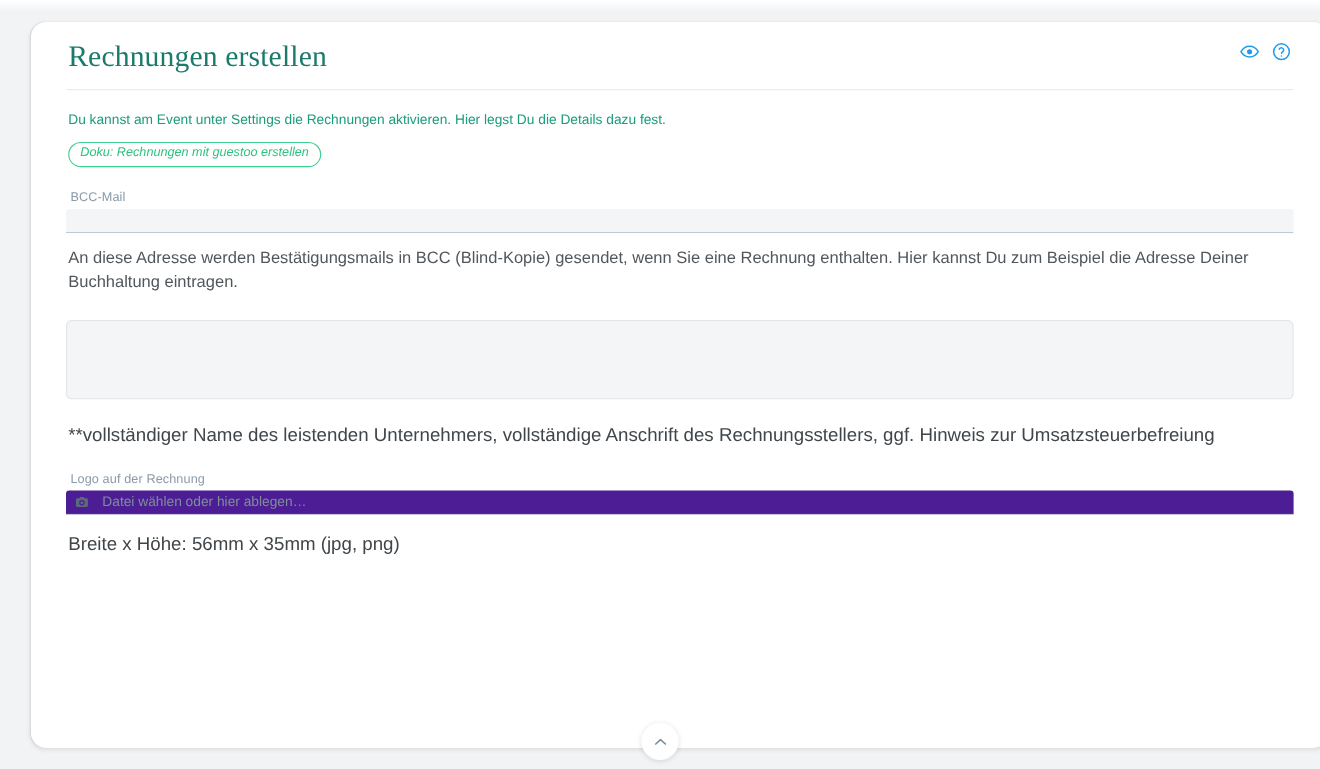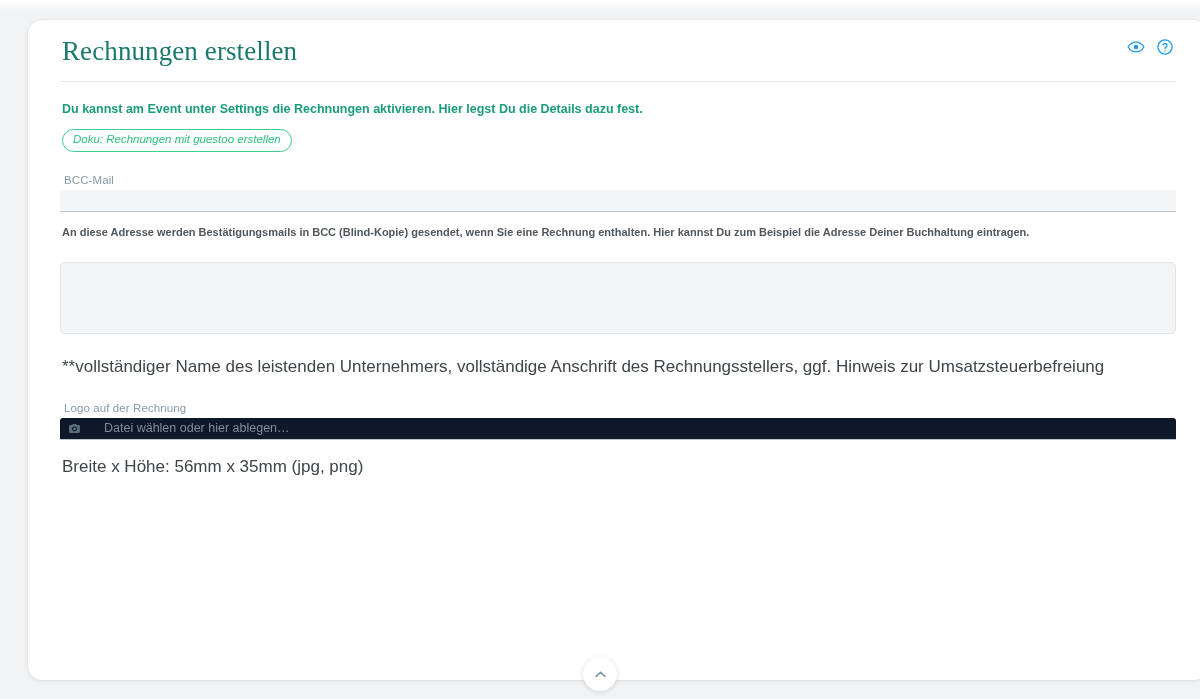--- a/index.html
+++ b/index.html
@@ -80,21 +80,20 @@
     width: 100%;
     margin: 0 0 0 0;
   }
 
   .intro-text {
     color: #1a9d7a;
     font-size: 12.5px;
     line-height: 1.5;
     padding: 18px 0 0 2px;
     margin: 0;
-    font-weight: bold;
   }
 
   .doku-badge {
     display: inline-block;
     margin: 10px 0 0 2px;
     padding: 3px 10px 4px 10px;
     border: 1px solid #3ecf8e;
     border-radius: 12px;
     color: #2fc27f;
     font-size: 11.5px;
@@ -124,25 +123,24 @@
     border-bottom: 1px solid #b9c4cc;
     border-radius: 3px 3px 0 0;
     font-size: 12.5px;
     font-family: "Liberation Sans", sans-serif;
     color: #33414d;
     padding: 2px 8px;
     outline: none;
   }
 
   .helper-text {
-    font-size: 11px;
+    font-size: 15px;
     color: #51575c;
     line-height: 1.5;
     margin: 12px 0 0 2px;
-    font-weight: bold;
   }
 
   .helper-link {
     color: #2fc27f;
     text-decoration: none;
     cursor: pointer;
   }
 
   .textarea-input {
     display: block;
@@ -162,24 +160,24 @@
   .note-text {
     font-size: 17px;
     color: #3f4549;
     line-height: 1.5;
     margin: 20px 0 0 2px;
   }
 
   .file-field {
     display: flex;
     align-items: center;
-    gap: 23px;
+    gap: 12px;
     width: 100%;
     height: 22px;
-    background: #0f172a;
+    background: #4c1d95;
     border-bottom: 1px solid #b9c4cc;
     border-radius: 3px 3px 0 0;
     padding: 2px 8px;
     cursor: pointer;
   }
   .file-field .cam {
     display: inline-flex;
     align-items: center;
     color: #5b6b79;
     flex: 0 0 auto;

